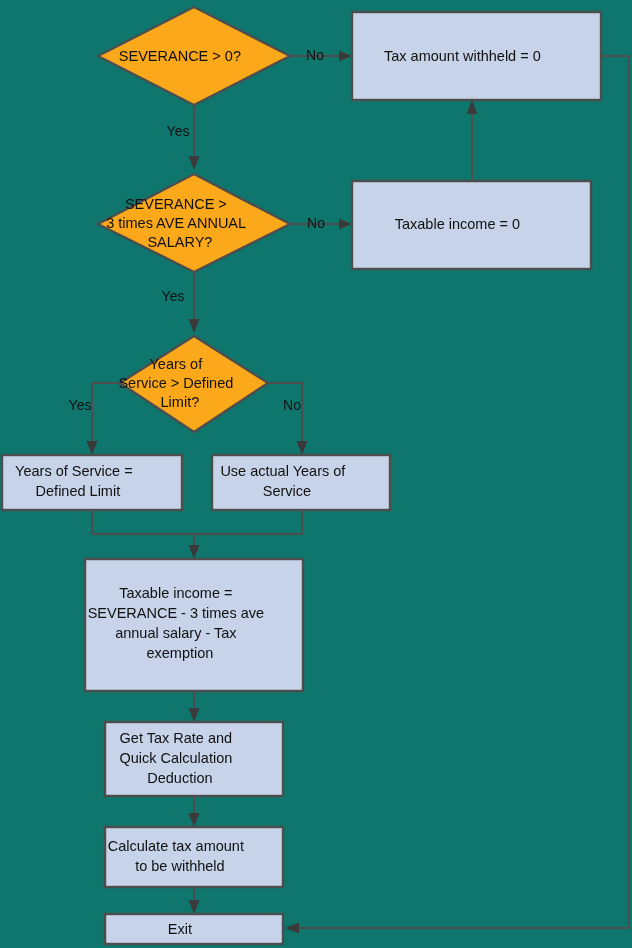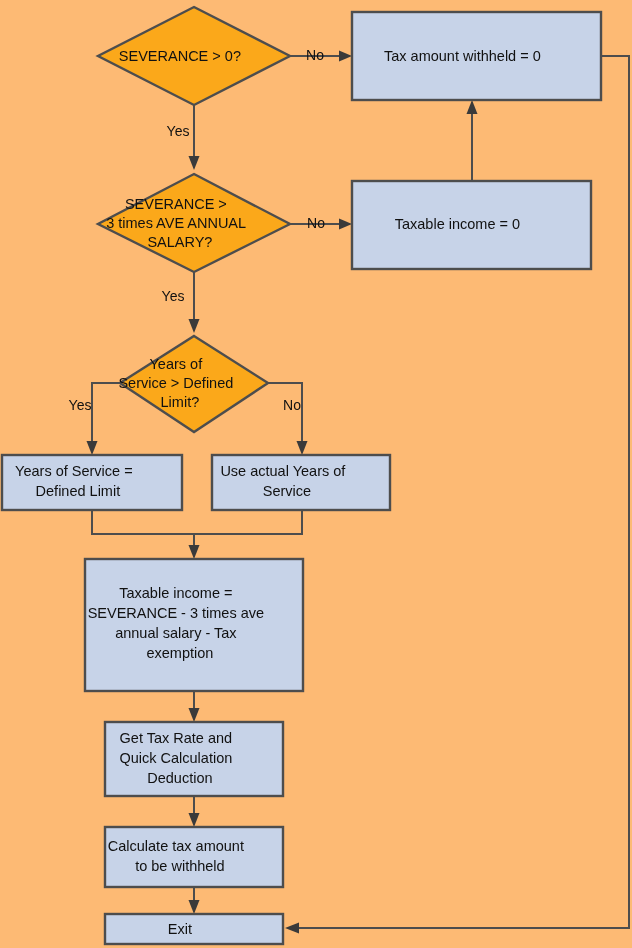--- a/index.html
+++ b/index.html
@@ -10,21 +10,21 @@
   body {
     font-family: "Liberation Sans", sans-serif;
     width: 632px;
     height: 948px;
     overflow: hidden;
   }
   #flowchart-root {
     position: relative;
     width: 632px;
     height: 948px;
-    background: #fdba74;
+    background: #0f766e;
   }
   svg#flow-svg {
     display: block;
     width: 632px;
     height: 948px;
   }
   .node-shape {
     stroke: #4d4d4d;
     stroke-width: 2.4;
   }

